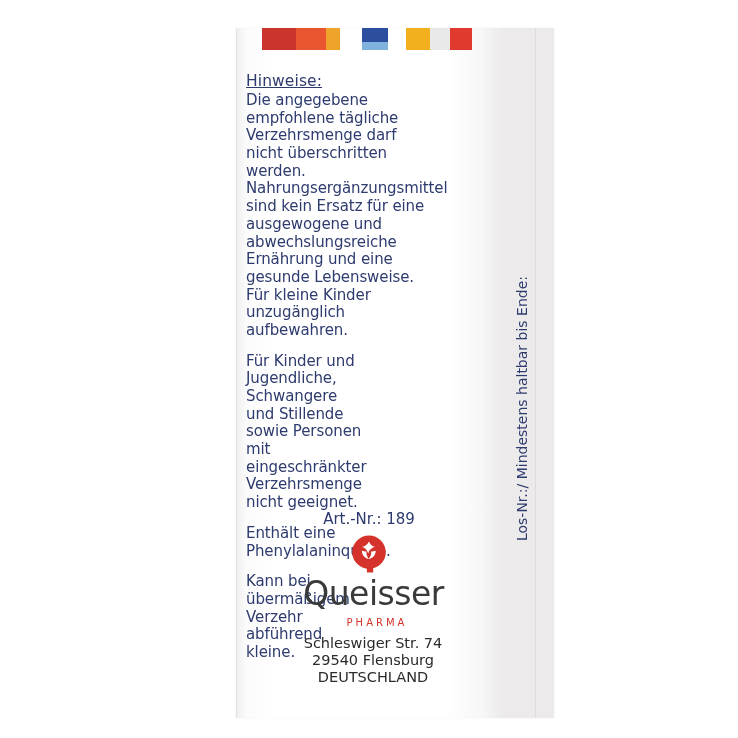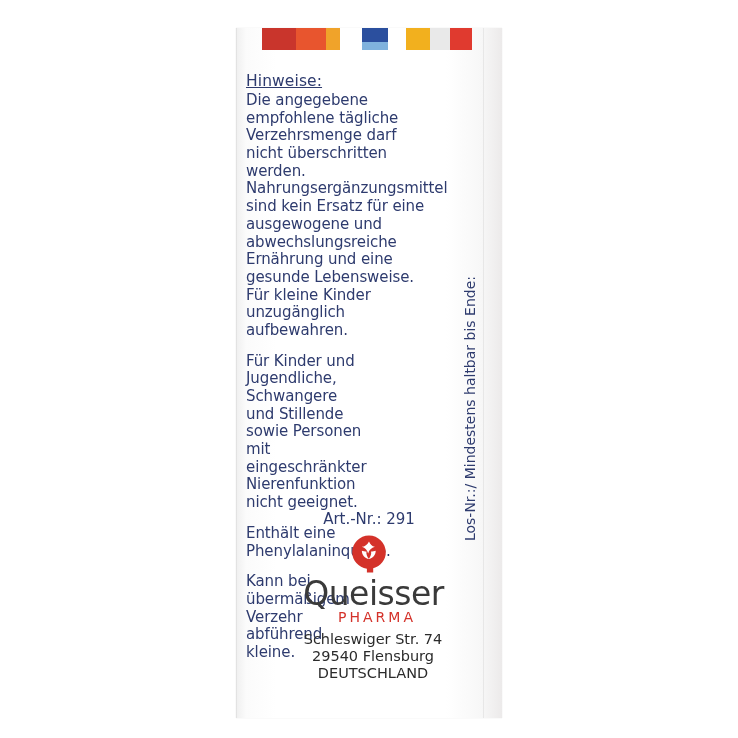--- a/index.html
+++ b/index.html
@@ -18,21 +18,21 @@
     width: 738px;
     height: 738px;
     background: #ffffff;
   }
 
   
   .box {
     position: absolute;
     left: 236px;
     top: 28px;
-    width: 266px;
+    width: 318px;
     height: 690px;
     background: linear-gradient(to right,
         #efefef 0px, #fbfbfb 10px, #ffffff 40px,
         #ffffff 210px, #f7f7f7 246px, #eceaea 266px);
     box-shadow: 0 0 1px rgba(0,0,0,0.12);
   }
   
   .fold-right {
     position: absolute;
     right: 18px;
@@ -129,24 +129,24 @@
   }
   .brand {
     font-size: 33px;
     color: #3a3a3a;
     letter-spacing: -0.5px;
     line-height: 1;
     font-family: "DejaVu Sans", sans-serif;
     padding-left: 9px;
   }
   .brand-sub {
-    font-size: 14px;
+    font-size: 10px;
     color: #d4322a;
     letter-spacing: 3px;
-    margin-top: 0;
+    margin-top: 8px;
     line-height: 1;
     padding-left: 16px;
   }
   .addr {
     margin-top: 7px;
     font-size: 14.5px;
     color: #2b2b2b;
     line-height: 1.18;
   }
   .addr div { white-space: nowrap; margin-left: 8px; }
@@ -169,28 +169,28 @@
       <div class="seg" style="left:126px;width:26px;height:14px;background:#2b4f9e;"></div>
       <div class="seg" style="left:126px;top:14px;width:26px;height:8px;background:#7fb2dd;"></div>
       <div class="seg" style="left:170px;width:24px;background:#f2b01e;"></div>
       <div class="seg" style="left:194px;width:20px;background:#e9e9e9;"></div>
       <div class="seg" style="left:214px;width:22px;background:#e03a2f;"></div>
     </div>
 
     <div class="content">
       <div class="hinweise-title">Hinweise:</div>
       <p class="para">Die angegebene empfohlene tägliche Verzehrsmenge darf nicht überschritten werden. Nahrungsergänzungsmittel sind kein Ersatz für eine ausgewogene und abwechslungsreiche Ernährung und eine gesunde Lebensweise. Für kleine Kinder unzugänglich aufbewahren.</p>
-      <p class="para narrow">Für Kinder und Jugendliche, Schwangere und Stillende sowie Personen mit eingeschränkter Nierenfunktion nicht geeignet.</p>
+      <p class="para narrow">Für Kinder und Jugendliche, Schwangere und Stillende sowie Personen mit eingeschränkter Verzehrsmenge nicht geeignet.</p>
       <p class="para tight">Enthält eine Phenylalaninquelle.</p>
       <p class="para tight">Kann bei übermäßigem Verzehr abführend kleine.</p>
     </div>
 
     <div class="vertical-text">Los-Nr.:/ Mindestens haltbar bis Ende:</div>
 
-    <div class="art-nr">Art.-Nr.: 291</div>
+    <div class="art-nr">Art.-Nr.: 189</div>
 
     <div class="logo-wrap">
       <svg class="logo-mark" viewBox="0 0 100 100">
         <path d="M50 6 C28 6 10 24 10 46 C10 66 25 82 45 85 L45 94 L60 94 L60 84 C78 79 90 64 90 46 C90 24 72 6 50 6 Z" fill="#d4322a"></path>
         <path d="M50 20 C46 28 40 32 33 33 C41 36 46 41 48 49 C50 41 56 35 64 33 C57 31 53 27 50 20 Z" fill="#ffffff"></path>
         <path d="M33 42 C33 52 40 60 50 62 C45 56 43 50 44 44 C40 44 36 43 33 42 Z" fill="#ffffff"></path>
         <path d="M66 42 C63 43 59 44 55 44 C56 50 54 56 49 62 C59 60 66 52 66 42 Z" fill="#ffffff"></path>
       </svg>
       <div class="brand">Queisser</div>
       <div class="brand-sub">PHARMA</div>

